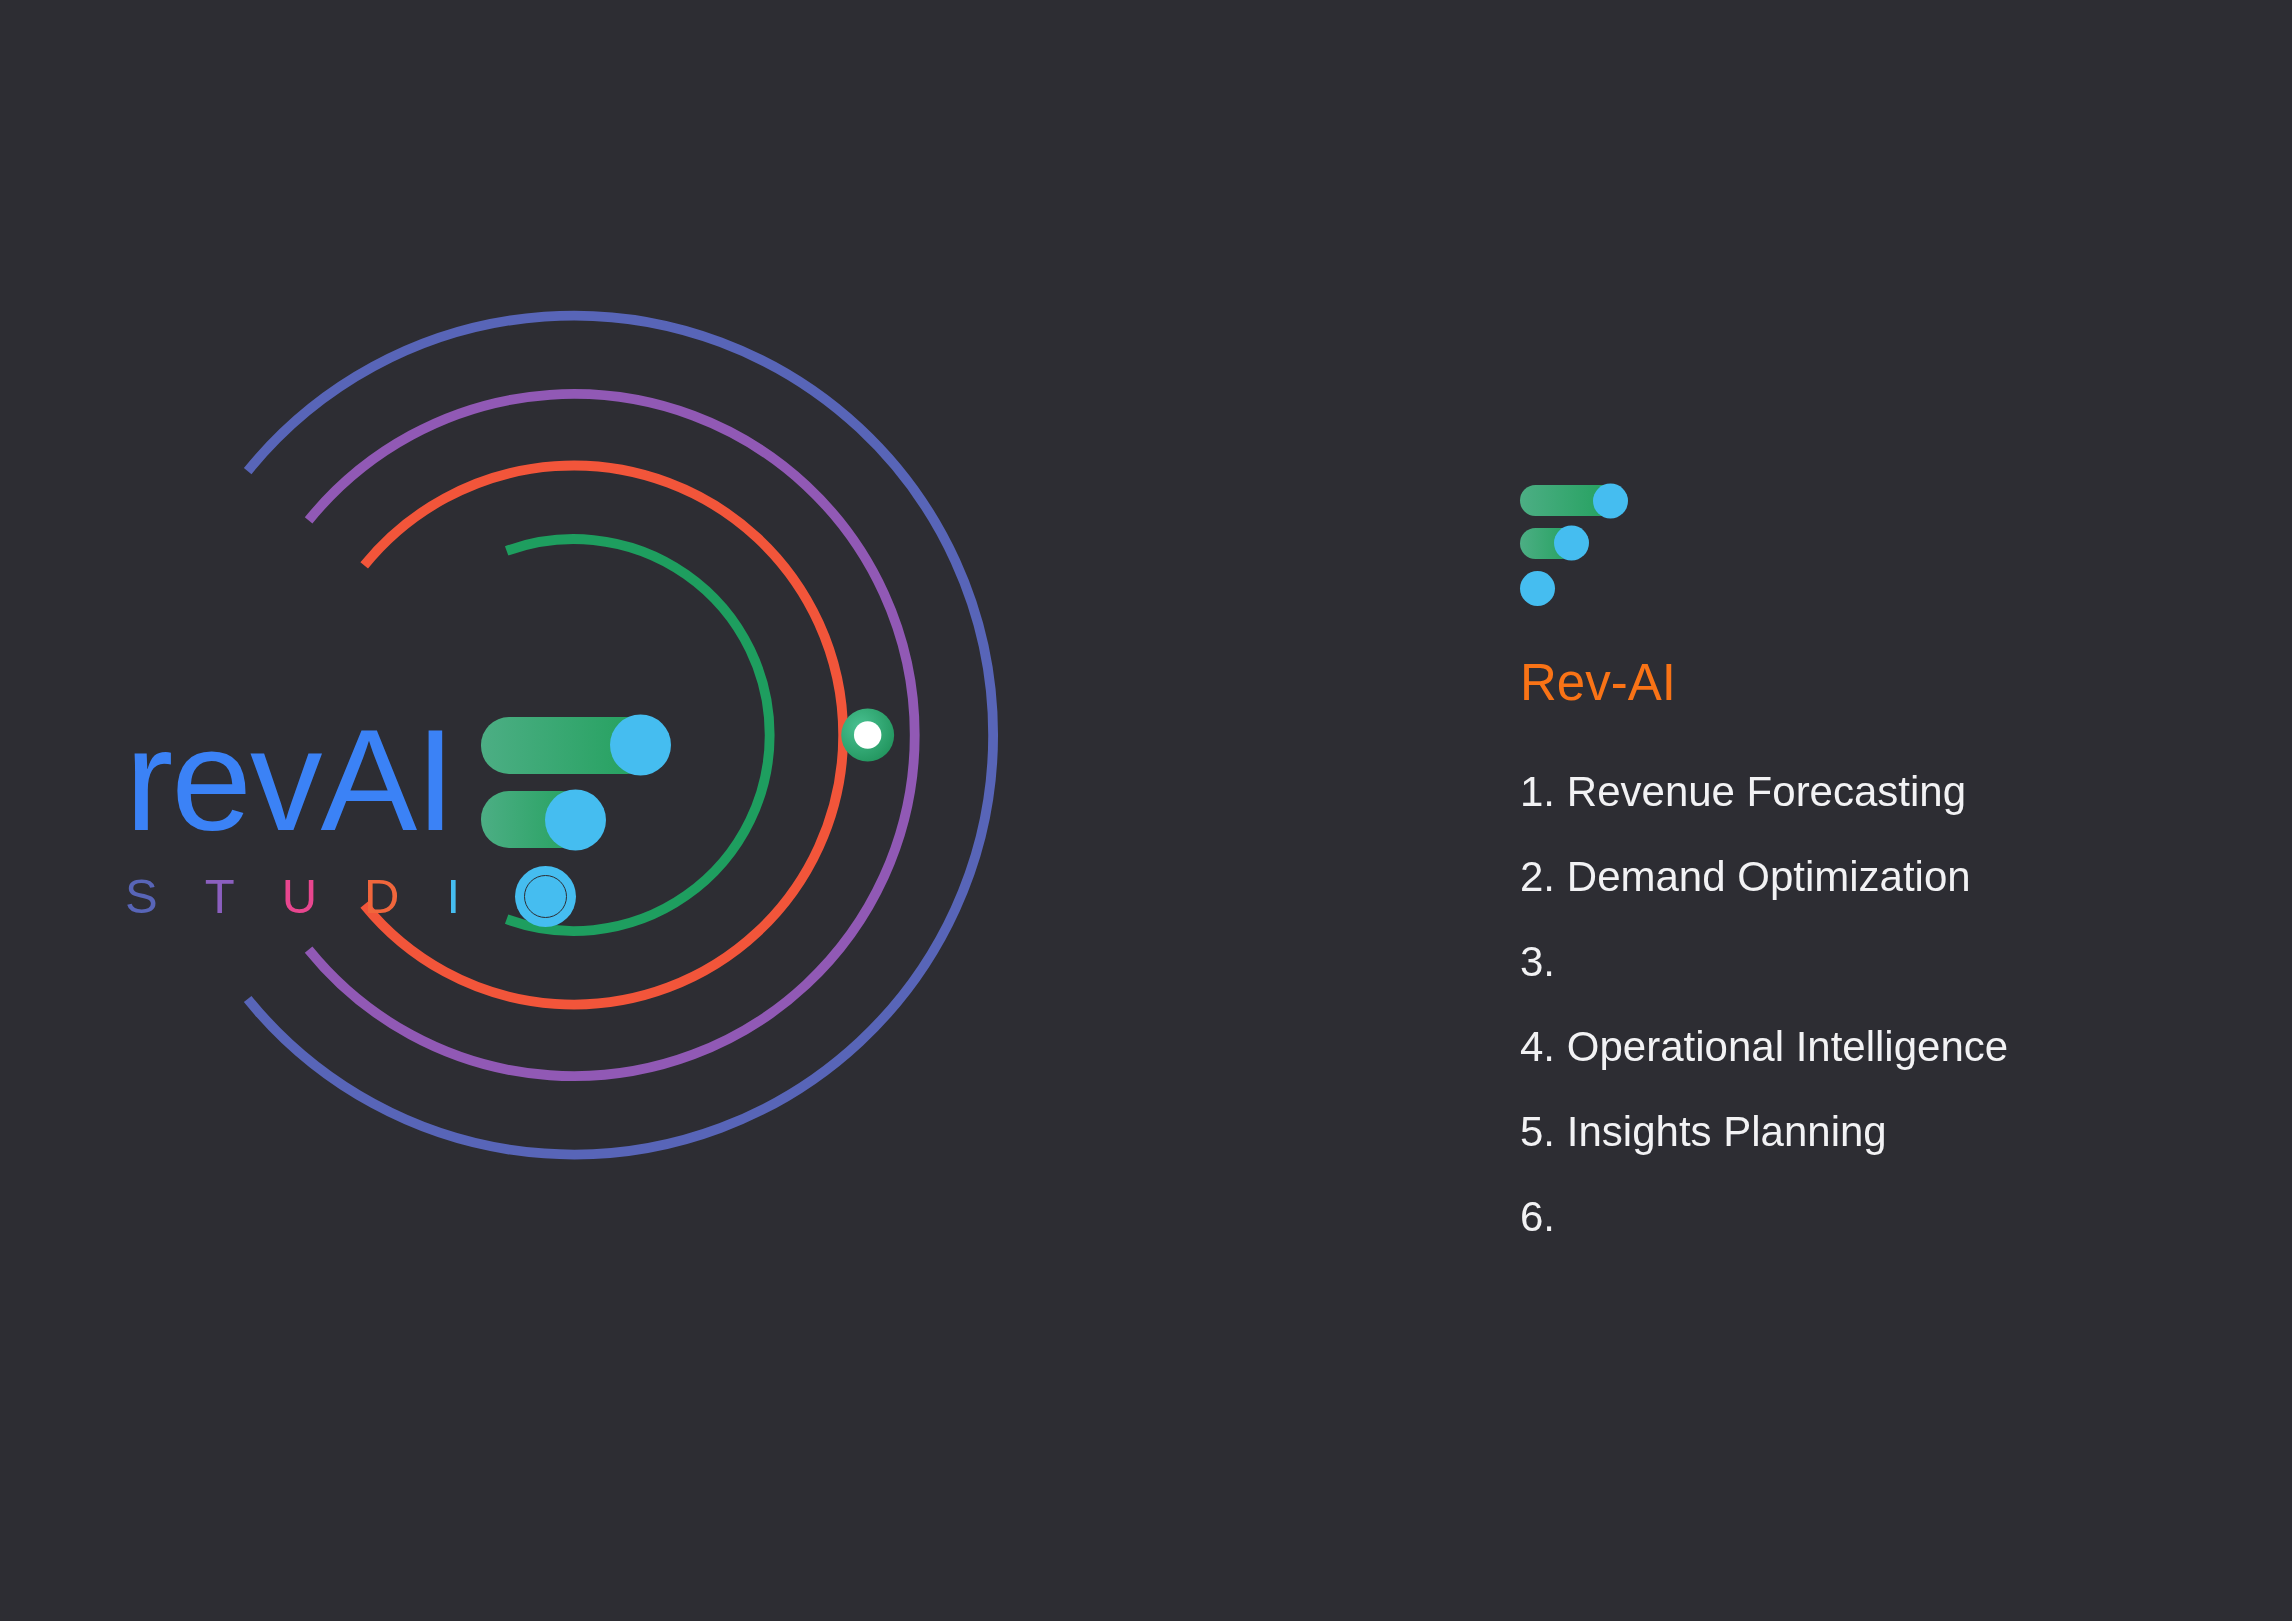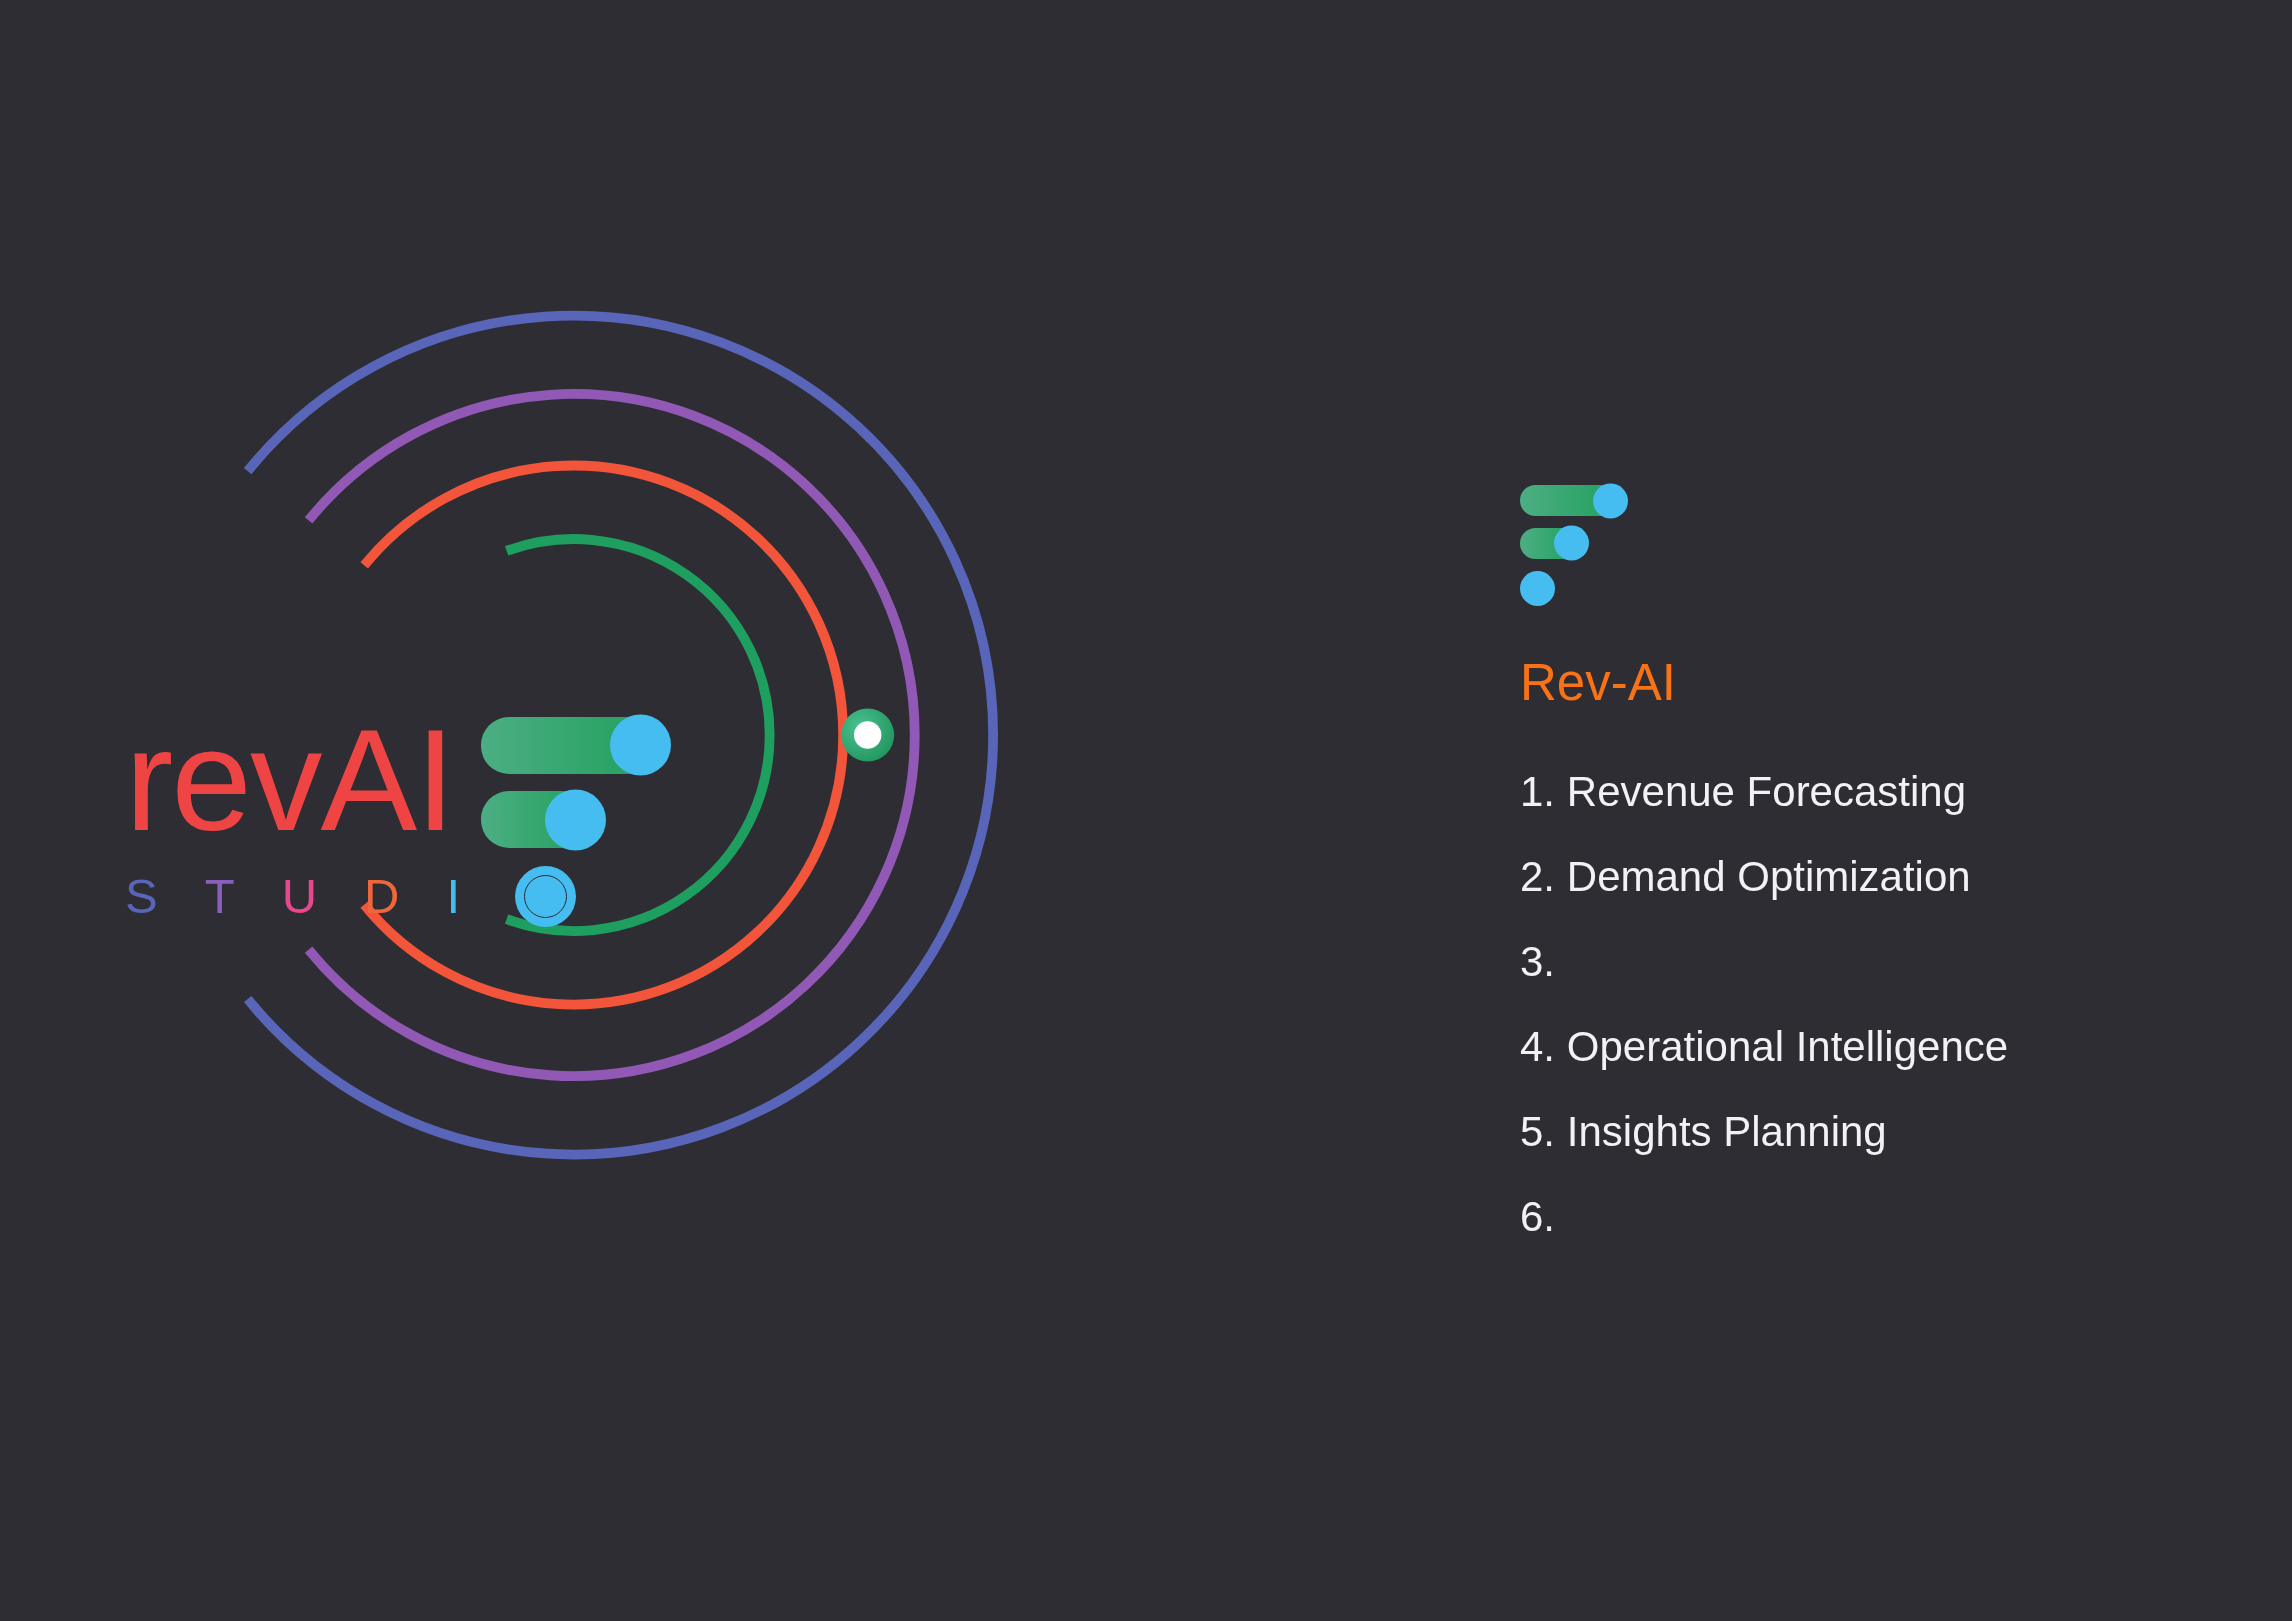--- a/index.html
+++ b/index.html
@@ -35,21 +35,21 @@
     display: flex;
     flex-direction: column;
     width: 647px;
   }
   #brand-row {
     display: flex;
     align-items: center;
     height: 145px;
   }
   #brand-wordmark {
-    color: #ef4444;
+    color: #3b82f6;
     font-size: 145px;
     font-weight: 500;
     letter-spacing: -2px;
     line-height: 1;
     white-space: nowrap;
   }
   #brand-mark {
     margin-left: 27.4px;
     display: flex;
     flex-direction: column;

